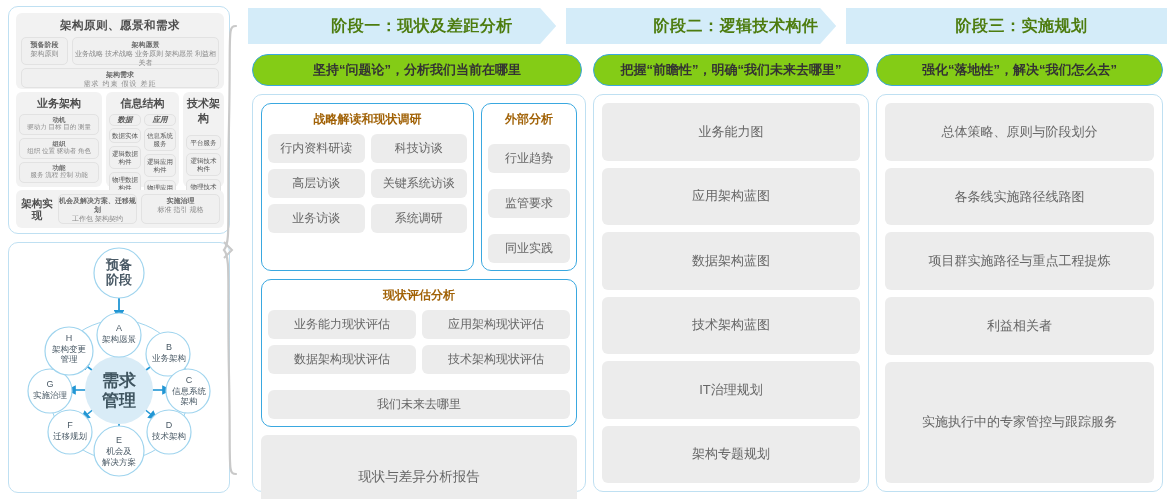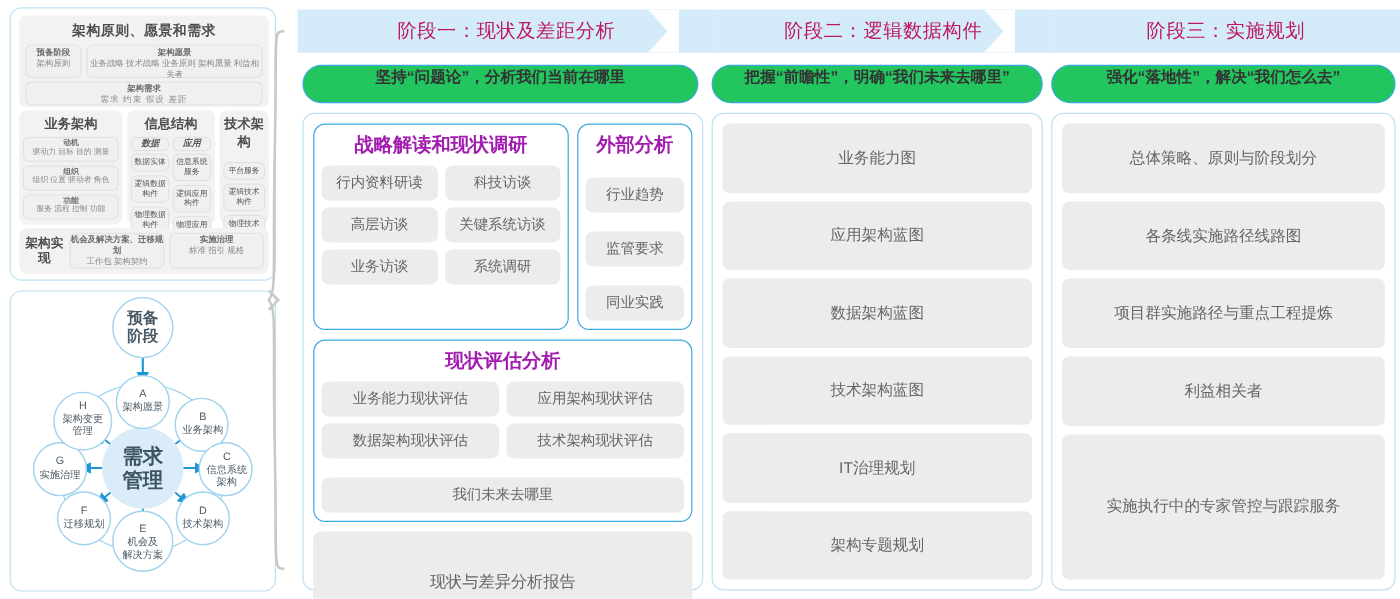--- a/index.html
+++ b/index.html
@@ -69,54 +69,54 @@
   
   .stages{position:absolute;left:248px;top:0;width:919px;height:499px;}
 
   .banner-row{position:absolute;left:0;top:8px;width:919px;height:36px;}
   .banner{
     position:absolute;top:0;height:36px;
     background:#d4ecf9;
     display:flex;align-items:center;justify-content:center;
   }
   .banner span{
-    font-size:16px;font-weight:normal;color:#be185d;letter-spacing:.5px;
+    font-size:16px;font-weight:bold;color:#4d7c0f;letter-spacing:.5px;
   }
   .notch{
     position:absolute;top:0;width:26px;height:36px;background:#fff;
     clip-path:polygon(0 0,100% 0,100% 100%,0 100%,62% 50%);
   }
   .notch i{
     position:absolute;left:0;top:0;width:100%;height:100%;
     background:#d4ecf9;
     clip-path:polygon(0 0, 62% 50%, 0 100%, 0 100%);
     display:block;
   }
 
   .subtitle-row{position:absolute;left:0;top:54px;width:919px;height:32px;}
   .subtitle{
     position:absolute;top:0;height:32px;
-    border:1.5px solid #3aa8e0;border-radius:16px;background:#22c55e;
-    display:flex;justify-content:center;
+    border:1.5px solid #3aa8e0;border-radius:16px;background:#84cc16;
+    display:flex;align-items:center;justify-content:center;
     box-sizing:border-box;
   }
   .subtitle span{font-size:13px;font-weight:bold;color:#333;}
 
   .col{
     position:absolute;top:94px;
     border:1px solid #bfe0f2;border-radius:10px;background:#fff;
     box-sizing:border-box;
   }
 
   .card{
     border:1.5px solid #3aa8e0;border-radius:10px;background:#fff;
     box-sizing:border-box;padding:5px 6px 7px;
   }
   .card-title{
-    font-size:16px;font-weight:bold;color:#a21caf;text-align:center;
+    font-size:12px;font-weight:bold;color:#a16207;text-align:center;
     margin:2px 0 6px;
   }
   .pill{
     background:#ececec;border-radius:6px;color:#666;font-size:12px;
     display:flex;align-items:center;justify-content:center;
     box-sizing:border-box;
   }
   .pill-row{display:flex;gap:6px;margin-bottom:6px;}
   .pill-row > .pill{flex:1;height:29px;}
   .pill-row:last-child{margin-bottom:0;}
@@ -300,21 +300,21 @@
     </svg>
   </div>
 
   <div class="stages">
 
     <div class="banner-row">
       <div class="banner" style="left:0;width:348px">
         <span>阶段一：现状及差距分析</span>
       </div>
       <div class="banner" style="left:348px;width:280px">
-        <span>阶段二：逻辑数据构件</span>
+        <span>阶段二：逻辑技术构件</span>
       </div>
       <div class="banner" style="left:628px;width:291px">
         <span>阶段三：实施规划</span>
       </div>
       <div class="notch" style="left:292px">
           <i></i>
         </div>
       <div class="notch" style="left:572px">
           <i></i>
         </div>

